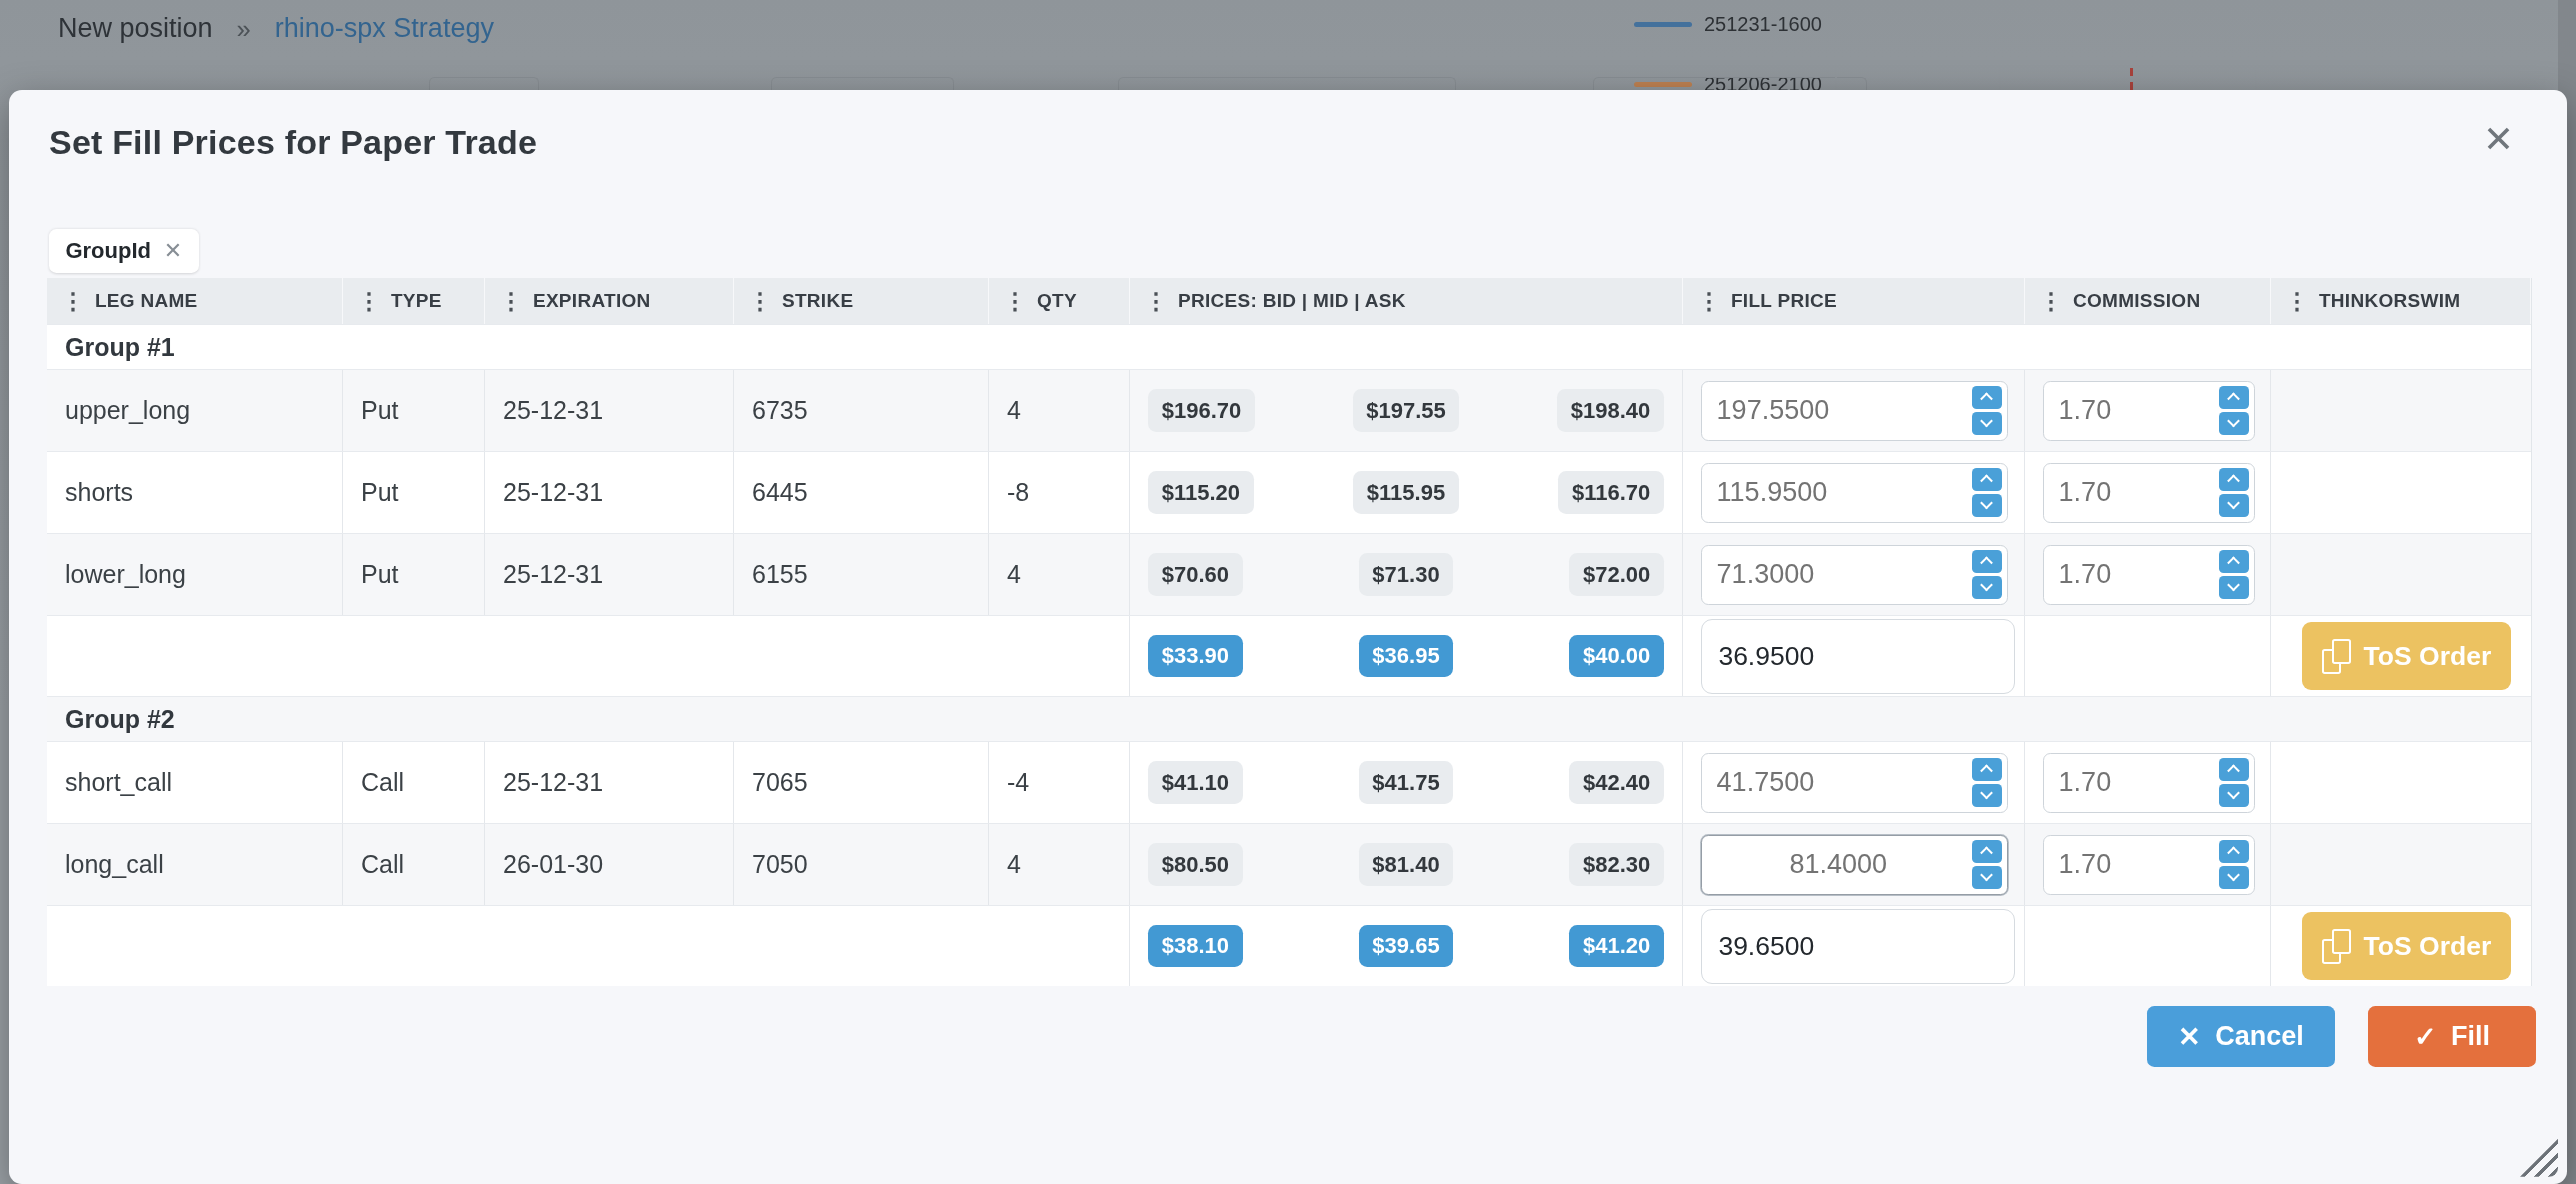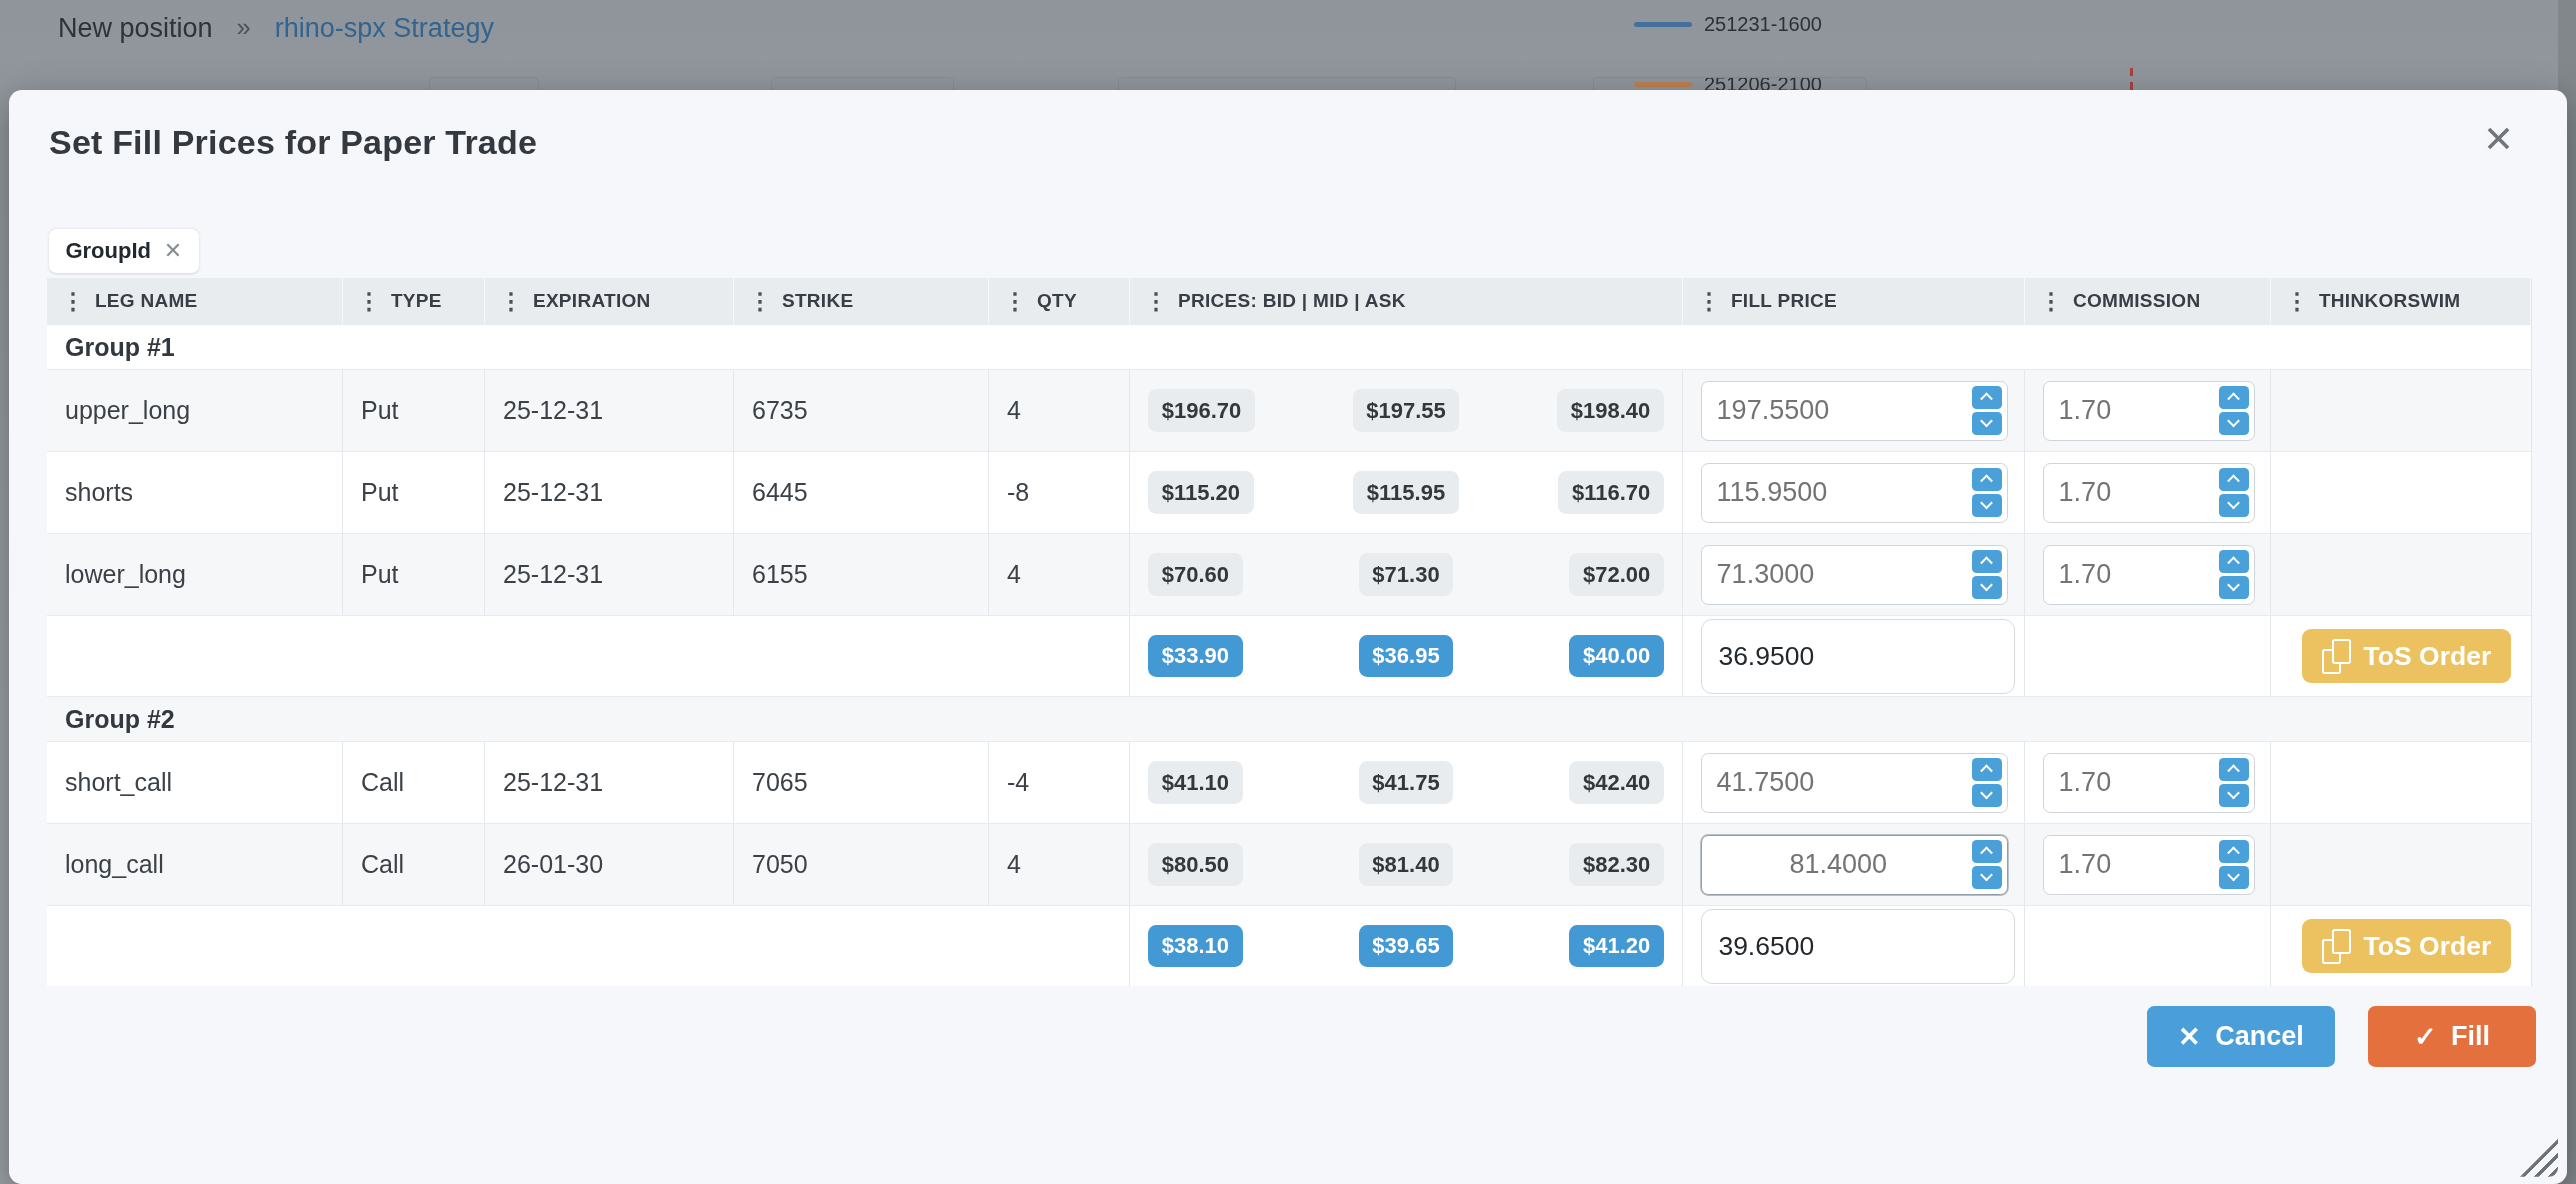--- a/index.html
+++ b/index.html
@@ -2,21 +2,21 @@
 <html style="font-size:14.6px"><head>
 <meta charset="utf-8">
 <style>
   * { margin:0; padding:0; box-sizing:border-box; }
   html,body { width:2576px; height:1185px; overflow:hidden; }
   body { font-family:"Liberation Sans", sans-serif; background:#9aa0a5; position:relative; }
 
   
   .backdrop { position:absolute; inset:0; background:linear-gradient(180deg,#8f959a 0%,#9ba1a6 60%,#9ba1a6 100%); }
   .backdrop-scroll { position:absolute; right:0; top:0; width:18px; height:100%; background:#82878c; }
-  .breadcrumb { position:absolute; left:58px; top:12.8px; display:flex; align-items:flex-start; gap:24px; font-size:27px; }
+  .breadcrumb { position:absolute; left:58px; top:12.8px; display:flex; align-items:flex-end; gap:24px; font-size:27px; }
   .crumb-root { color:#2e3338; }
   .crumb-sep { color:#4c5257; font-size:25.6px; }
   .crumb-link { color:#33648f; }
   .bg-legend { position:absolute; left:1634px; top:12.8px; display:flex; align-items:center; gap:37px;flex-direction:column; }
   .legend-item { display:flex; align-items:center; gap:12px; }
   .legend-swatch { width:58px; height:5.5px; border-radius:2.7px; }
   .legend-label { font-size:20px; color:#2d3135; }
   .bg-field { position:absolute; top:77px; height:20px; border:1.8px solid #878d92; border-bottom:none; border-radius:5.5px 5.5px 0 0; }
   .bg-grid { position:absolute; top:66px; height:25px; width:1.8px; background:#90969b; }
   .bg-reddash { position:absolute; left:2130px; top:68px; height:23px; width:2.7px;
@@ -60,21 +60,21 @@
   .spin-wrap.focused input { border-color:#959da6; box-shadow:0 0 0 0.9px #b6bec6;text-align:center; }
   .spinners { position:absolute; right:6.4px; top:5.5px; bottom:5.5px; width:30px; display:flex; flex-direction:column; gap:2.7px; }
   .spin-btn { flex:1; background:#4aa0d8; border-radius:4.6px; display:flex; align-items:center; justify-content:center; cursor:pointer; }
   .chev { width:9px; height:9px; border-left:2.7px solid #fff; border-top:2.7px solid #fff; }
   .chev.up { transform:rotate(45deg) translate(0.9px,0.9px); }
   .chev.down { transform:rotate(225deg) translate(1.8px,1.8px); }
 
   .sum-input { width:314px; height:75px; border:1.8px solid #d6dbe0; border-radius:11px; padding:0 16.4px; font-size:26.5px;
     color:#23282d; background:#fff; font-family:"Liberation Sans",sans-serif; outline:none; }
 
-  .tos-btn { margin-left:12.8px; height:54px; padding:0 20px; background:#ecc261; border:none; border-radius:9px;
+  .tos-btn { margin-left:12.8px; height:68px; padding:0 20px; background:#ecc261; border:none; border-radius:9px;
     display:inline-flex; align-items:center; gap:12.8px; color:#fff; font-size:26.5px; font-weight:bold; cursor:pointer;
     font-family:"Liberation Sans",sans-serif; }
   .copy-icon { position:relative; width:29px; height:35px; }
   .copy-back { position:absolute; left:0; bottom:0; width:19px; height:25px; border:2.7px solid #fff; border-radius:2.7px; }
   .copy-front { position:absolute; right:0; top:0; width:19px; height:25px; border:2.7px solid #fff; border-radius:2.7px; background:#ecc261; }
 
   
   .modal-footer { position:absolute; right:31px; top:916px; display:flex; gap:33px; }
   .btn { height:61px; border:none; border-radius:7.3px; display:inline-flex; align-items:center; justify-content:center;
     gap:14.6px; color:#fff; font-size:27px; font-weight:bold; cursor:pointer; font-family:"Liberation Sans",sans-serif; }

